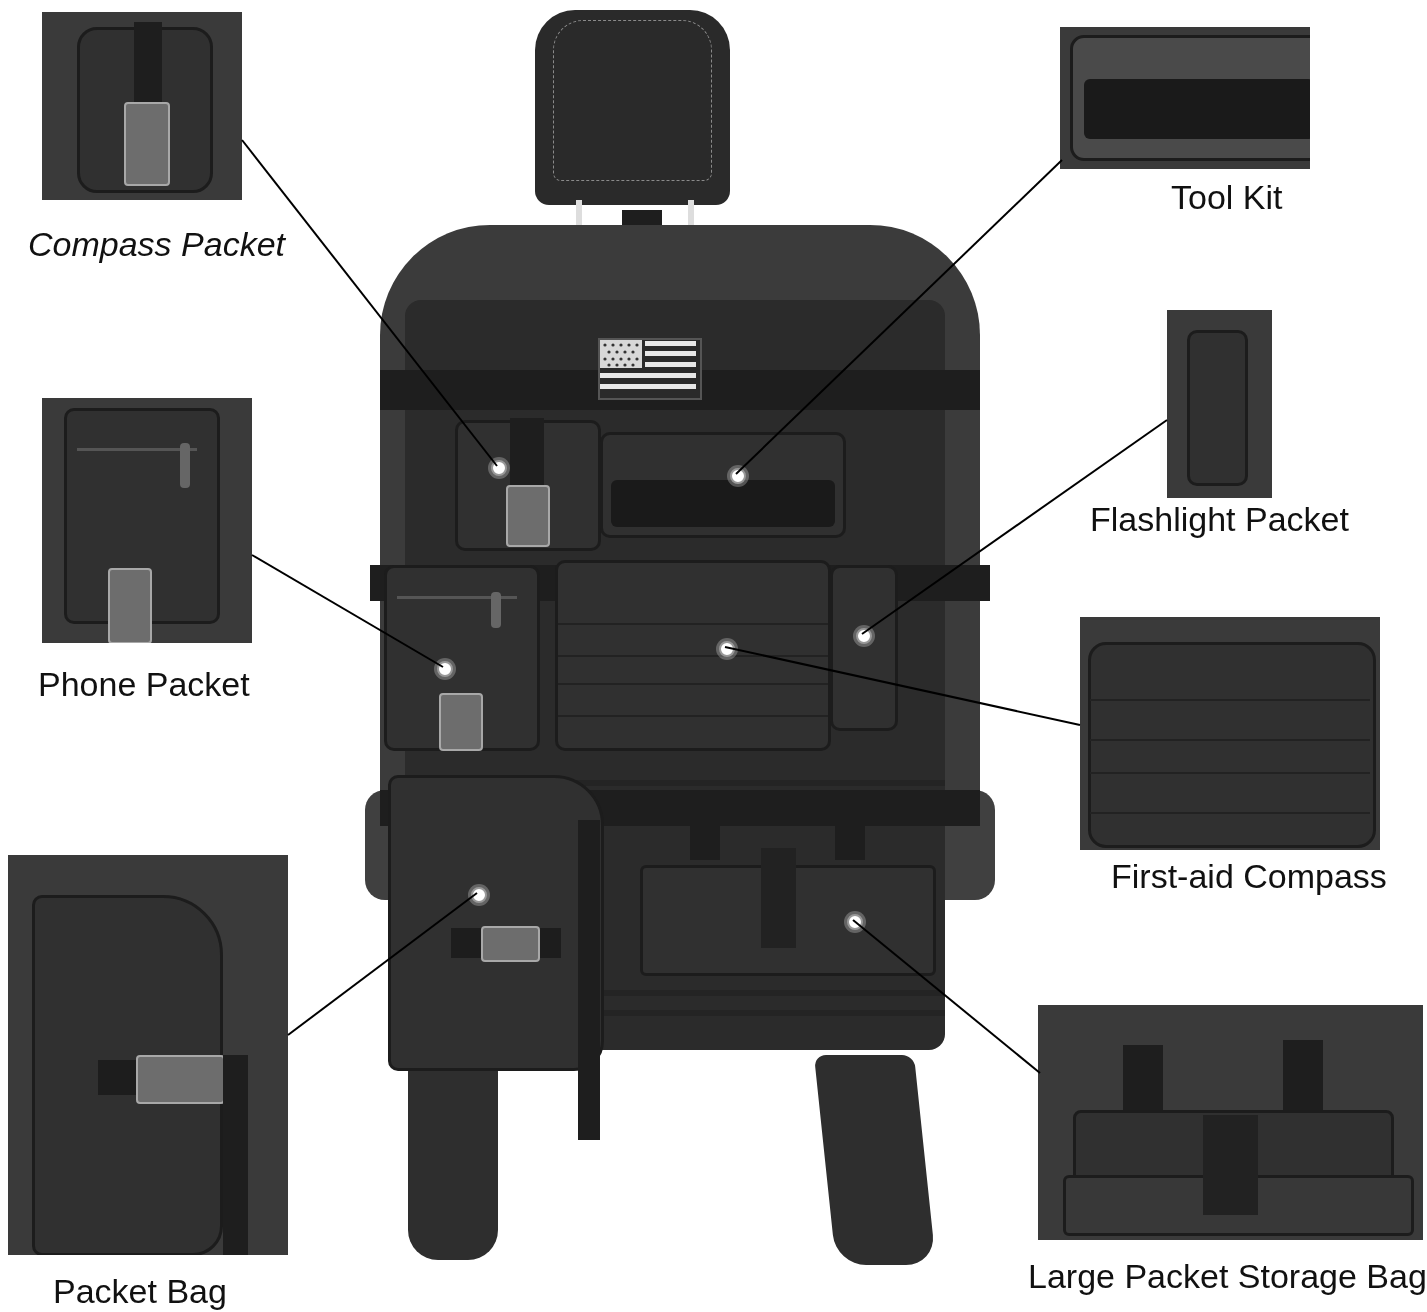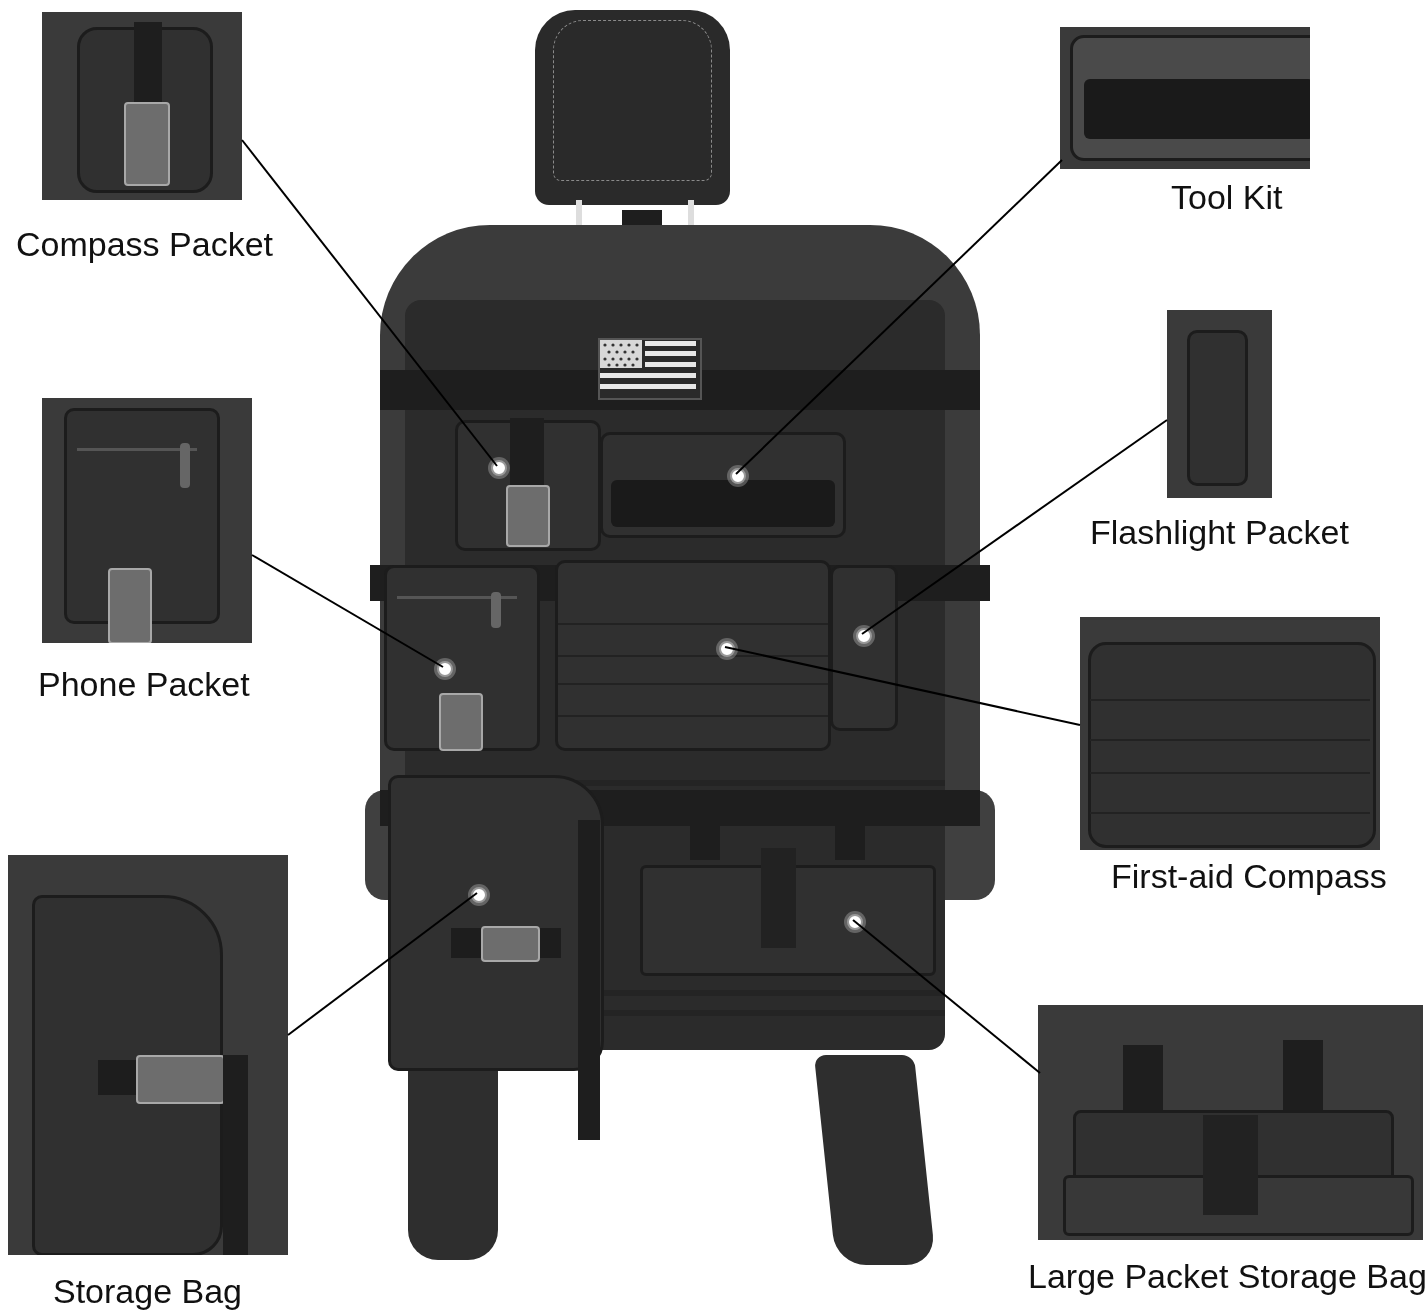--- a/index.html
+++ b/index.html
@@ -166,19 +166,19 @@
     <line x1="242" y1="140" x2="497" y2="466"></line>
     <line x1="1062" y1="160" x2="736" y2="474"></line>
     <line x1="252" y1="555" x2="443" y2="667"></line>
     <line x1="1167" y1="420" x2="862" y2="634"></line>
     <line x1="1080" y1="725" x2="725" y2="647"></line>
     <line x1="288" y1="1035" x2="477" y2="893"></line>
     <line x1="1040" y1="1073" x2="853" y2="920"></line>
   </g>
 </svg>
 
-<div class="label" style="left:16px;top:224px;">Compass Packet</div>
+<div class="label" style="left:28px;top:224px;font-style:italic;">Compass Packet</div>
 <div class="label" style="left:38px;top:664px;">Phone Packet</div>
-<div class="label" style="left:53px;top:1271px;">Storage Bag</div>
+<div class="label" style="left:53px;top:1271px;">Packet Bag</div>
 <div class="label" style="left:1152px;top:177px;margin-left:19px;">Tool Kit</div>
-<div class="label" style="left:1090px;top:512px;">Flashlight Packet</div>
+<div class="label" style="left:1090px;top:499px;">Flashlight Packet</div>
 <div class="label" style="left:1111px;top:856px;">First-aid Compass</div>
 <div class="label" style="left:1028px;top:1256px;">Large Packet Storage Bag</div>
 
 </body></html>

